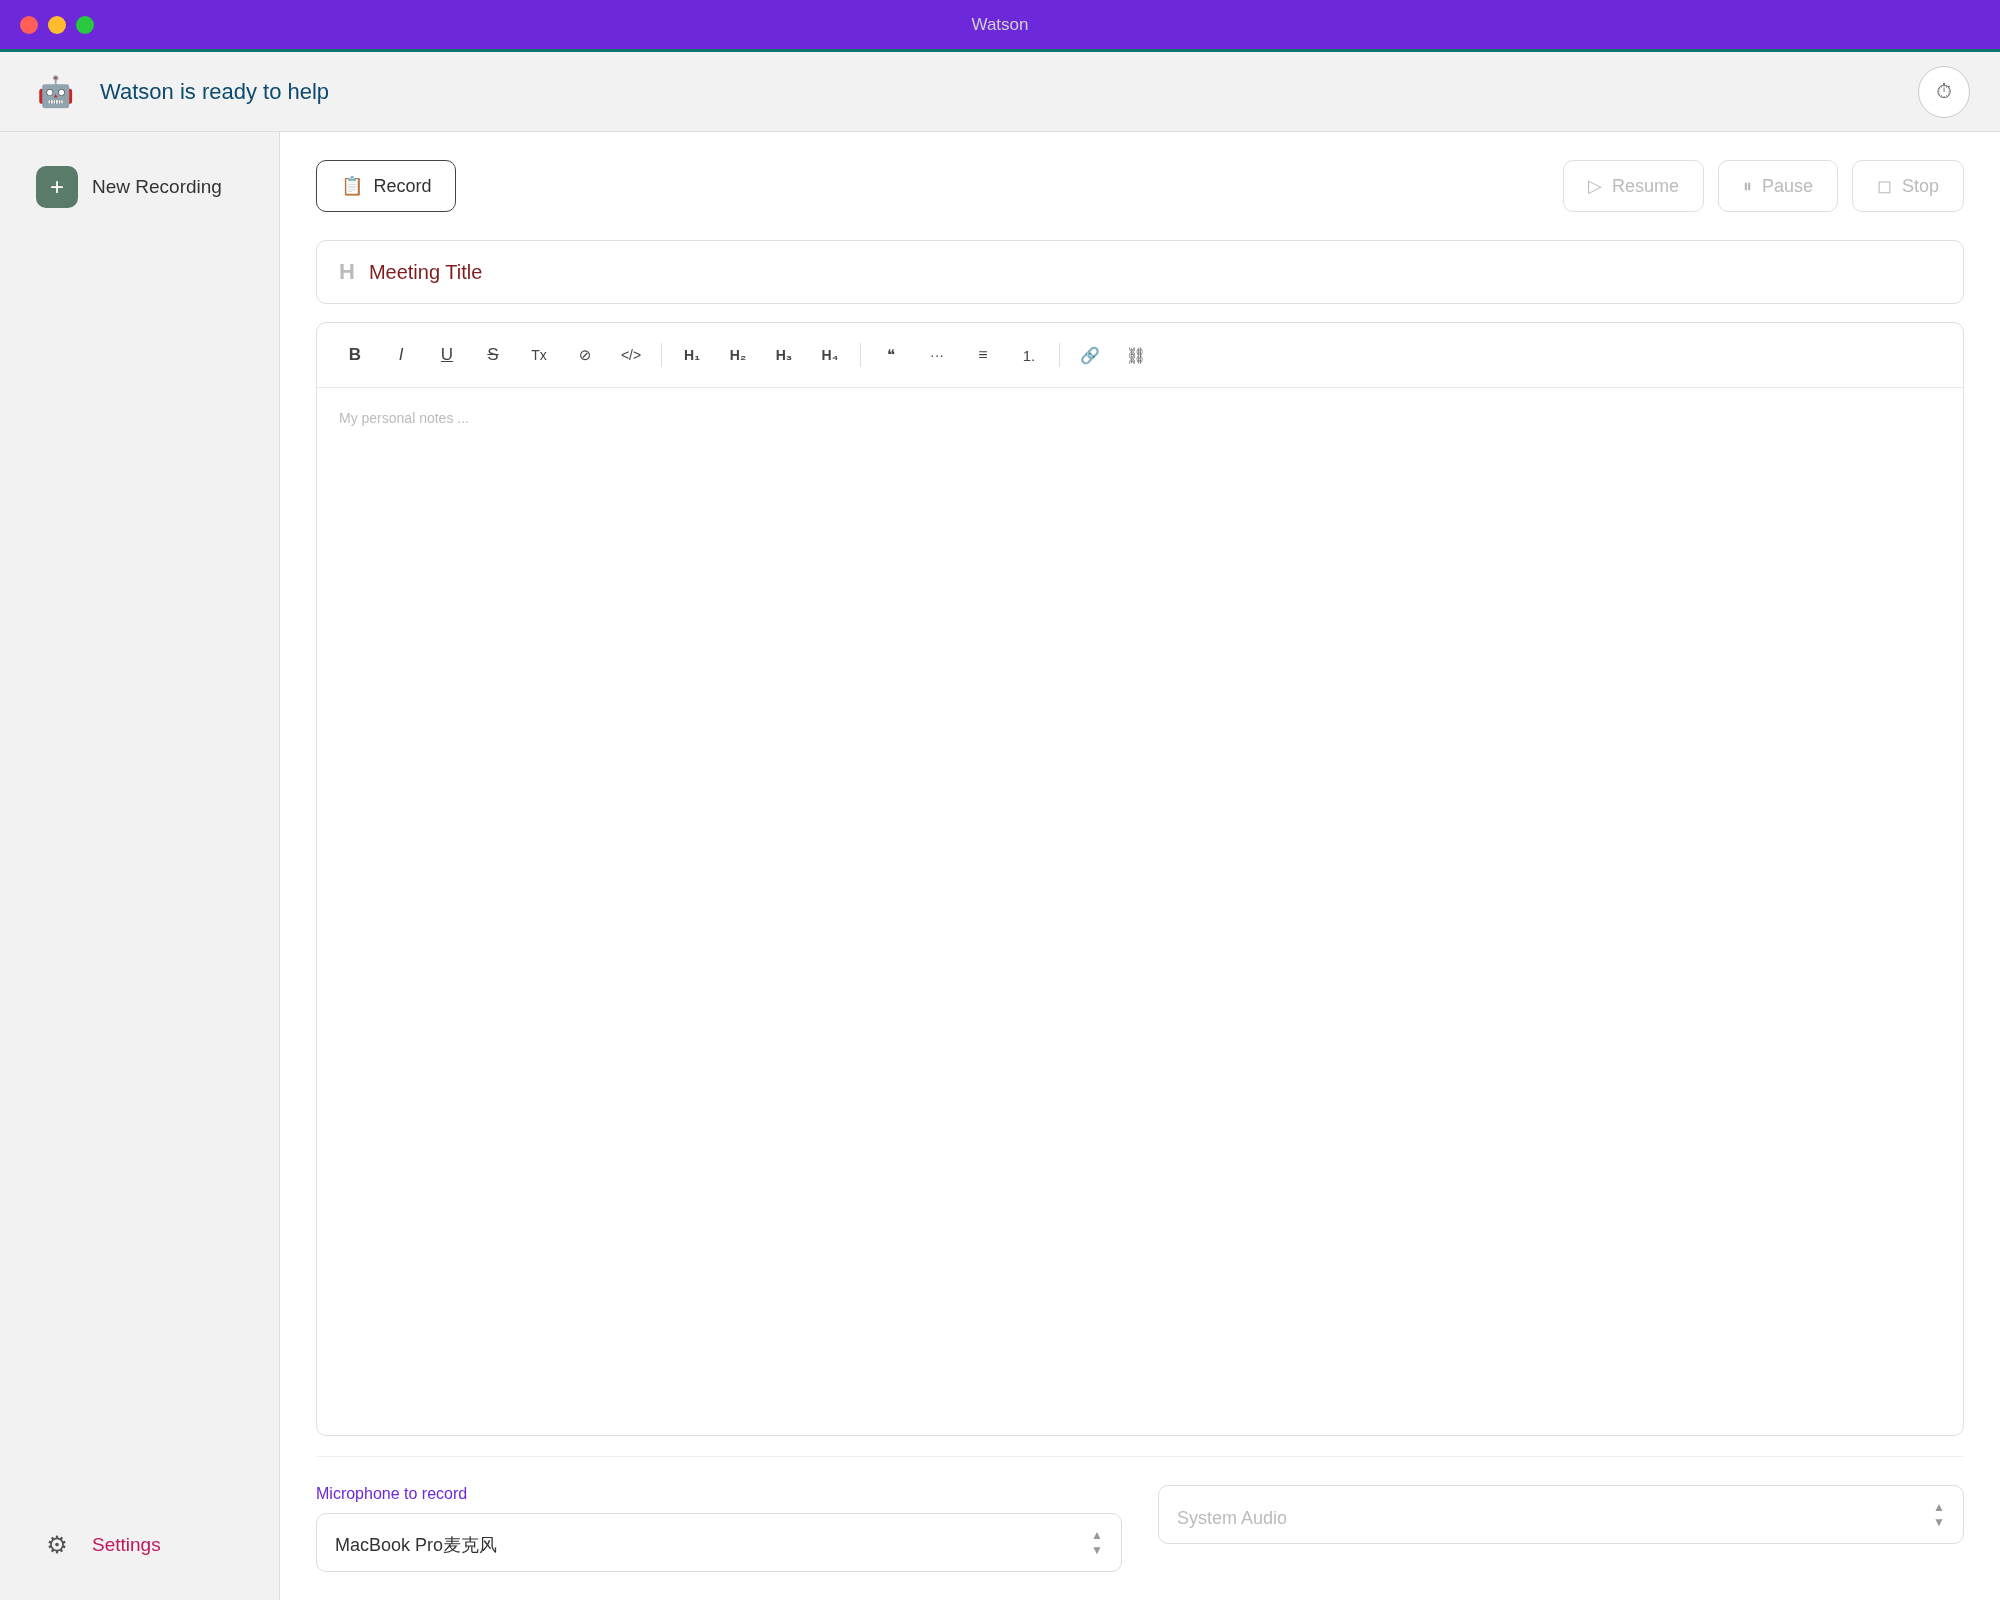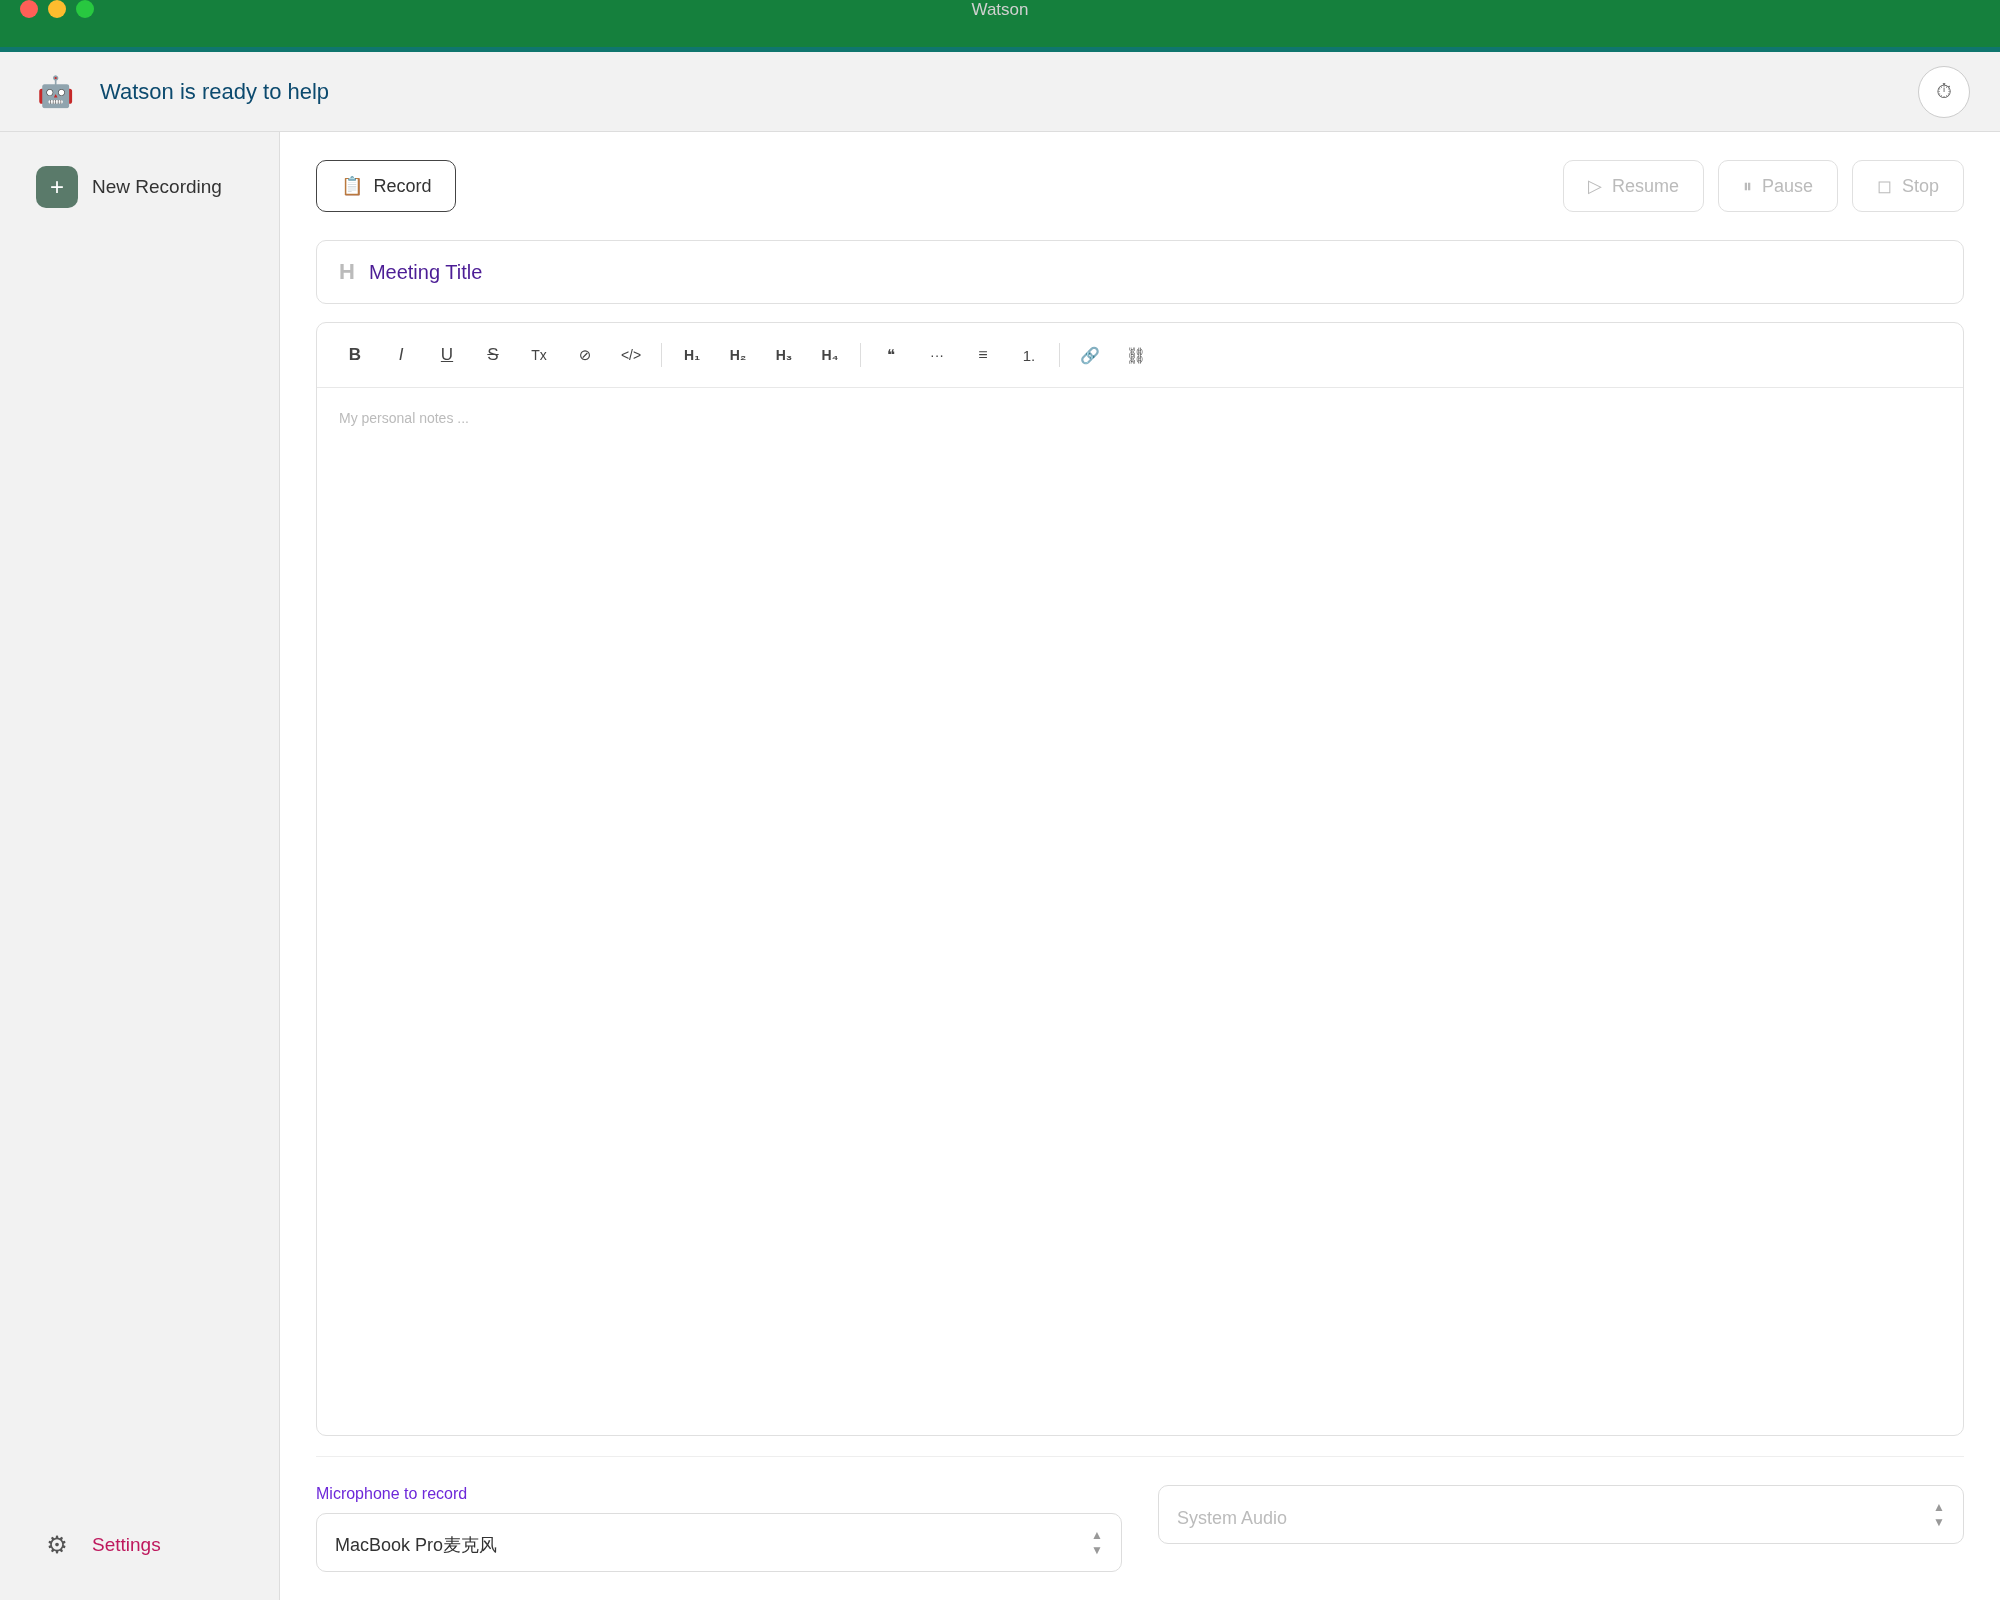--- a/index.html
+++ b/index.html
@@ -8,28 +8,28 @@
       background: #1e1e1e;
       width: 2000px;
       height: 1600px;
       overflow: hidden;
       display: flex;
       flex-direction: column;
     }
 
     
     .titlebar {
-      background: #15803d;
+      background: #6d28d9;
       height: 52px;
       display: flex;
-      align-items: flex-start;
+      align-items: center;
       justify-content: center;
       position: relative;
       flex-shrink: 0;
-      border-bottom: 5px solid #0f766e;
+      border-bottom: 3px solid #0f766e;
     }
     .traffic-lights {
       position: absolute;
       left: 20px;
       display: flex;
       gap: 10px;
       align-items: center;
     }
     .traffic-light {
       width: 18px;
@@ -377,21 +377,21 @@
           </button>
           <button class="toolbar-btn disabled">
             <span>◻</span>
             <span>Stop</span>
           </button>
         </div>
       </div>
 
       <div class="meeting-title-input">
         <span class="title-h-icon">H</span>
-        <span style="color:#4c1d95;">Meeting Title</span>
+        <span style="color:#7f1d1d;">Meeting Title</span>
       </div>
 
       <div class="editor-container">
         <div class="editor-toolbar">
           <button class="editor-tool bold" style="font-weight:700;">B</button>
           <button class="editor-tool" style="font-style:italic;">I</button>
           <button class="editor-tool" style="text-decoration:underline;">U</button>
           <button class="editor-tool" style="text-decoration:line-through;">S</button>
           <button class="editor-tool" style="font-size:14px;">Tx</button>
           <button class="editor-tool" style="font-size:15px;">⊘</button>

